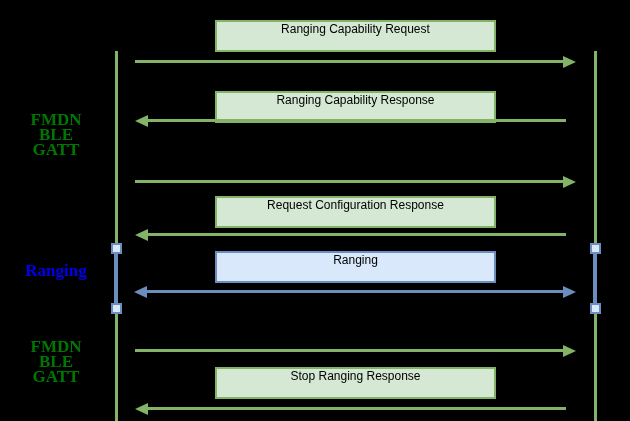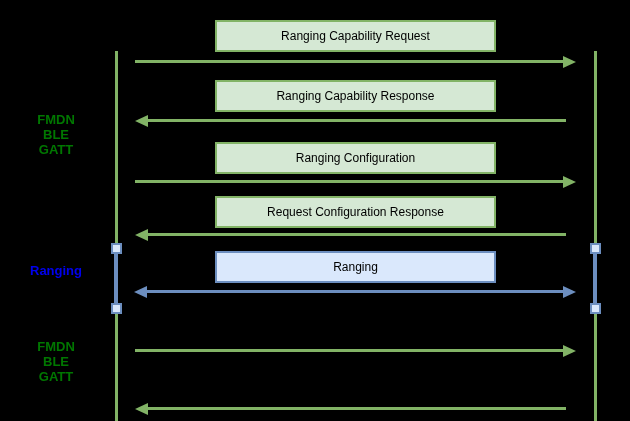--- a/index.html
+++ b/index.html
@@ -1,33 +1,33 @@
 <!DOCTYPE html>
 <html><head>
 <meta charset="utf-8">
 <style>
   html,body{margin:0;padding:0;background:#000;}
   body{width:630px;height:421px;overflow:hidden;font-family:"Liberation Sans",sans-serif;}
   .canvas{position:relative;width:630px;height:421px;background:#000;}
 
   
   .phase{position:absolute;left:10px;width:92px;text-align:center;
-         font-weight:bold;font-size:13px;line-height:15px;}
+         font-weight:bold;font-size:17px;line-height:15px;font-family:Liberation Serif, serif;}
   .phase.green{color:#007700;}
   .phase.blue{color:#0000EE;}
 
   
   .lifeline{position:absolute;top:51px;width:3px;height:370px;background:#82B366;}
   .blue-seg{position:absolute;top:248px;width:4px;height:61px;background:#6C8EBF;}
   .handle{position:absolute;width:11px;height:11px;box-sizing:border-box;
           background:#DAE8FC;border:2px solid #6C8EBF;}
 
   
   .msg-box{position:absolute;left:215px;width:281px;height:32px;box-sizing:border-box;
-           display:flex;align-items:center;justify-content:center;}
+           display:flex;justify-content:center;}
   .msg-box.green{background:#D5E8D4;border:2px solid #82B366;}
   .msg-box.blue{background:#DAE8FC;border:2px solid #6C8EBF;}
   .msg-label{font-size:12px;color:#000;white-space:nowrap;}
 
   
   .arrow{position:absolute;height:12px;}
   .arrow .shaft{position:absolute;top:4px;height:3px;}
   .arrow .head{position:absolute;top:0;width:0;height:0;
                border-top:6px solid transparent;border-bottom:6px solid transparent;}
   .arrow .head-right{right:0;border-left:13px solid;}
@@ -74,31 +74,28 @@
   <div class="handle" style="left:590px;top:303px"></div>
 
   <div class="msg-box green" style="top:20px">
     <span class="msg-label">Ranging Capability Request</span>
   </div>
   <div class="arrow dir-right theme-green" style="top:56px">
     <span class="shaft"></span>
     <span class="head head-right"></span>
   </div>
 
-  <div class="msg-box green" style="top:80px">
+  <div class="msg-box green" style="top:91px">
     <span class="msg-label">Ranging Capability Response</span>
   </div>
   <div class="arrow dir-left theme-green" style="top:115px">
     <span class="head head-left"></span>
     <span class="shaft"></span>
   </div>
 
-  <div class="msg-box green" style="top:142px">
-    <span class="msg-label">Ranging Configuration</span>
-  </div>
   <div class="arrow dir-right theme-green" style="top:176px">
     <span class="shaft"></span>
     <span class="head head-right"></span>
   </div>
 
   <div class="msg-box green" style="top:196px">
     <span class="msg-label">Request Configuration Response</span>
   </div>
   <div class="arrow dir-left theme-green" style="top:229px">
     <span class="head head-left"></span>
@@ -112,18 +109,21 @@
     <span class="head head-left"></span>
     <span class="shaft"></span>
     <span class="head head-right"></span>
   </div>
 
   <div class="arrow dir-right theme-green" style="top:345px">
     <span class="shaft"></span>
     <span class="head head-right"></span>
   </div>
 
+  <div class="msg-box green" style="top:367px">
+    <span class="msg-label">Stop Ranging Response</span>
+  </div>
   <div class="arrow dir-left theme-green" style="top:403px">
     <span class="head head-left"></span>
     <span class="shaft"></span>
   </div>
 
 </div>
 
 </body></html>

